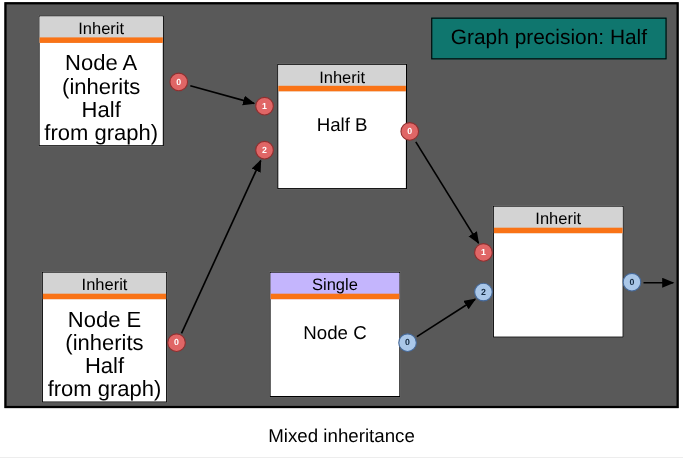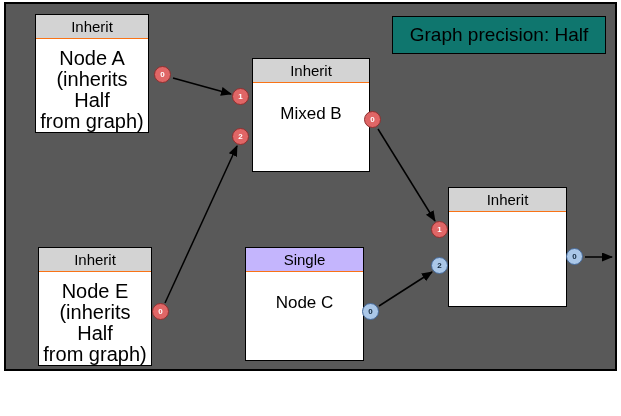--- a/index.html
+++ b/index.html
@@ -20,21 +20,21 @@
   .edges { position: absolute; left: 0; top: 0; width: 609px; height: 365px; }
 
   .node {
     position: absolute;
     background: #fff;
     border: 1px solid #000;
     text-align: center;
   }
   .node-header {
     height: 24px; line-height: 23px;
-    border-bottom: 1px solid #f97316;
+    border-bottom: 5px solid #f97316;
     background: #d3d3d3;
     font-size: 15px;
   }
   .node-header.single { background: #c4b5fd; }
   .node-body {
     white-space: pre-line;
     font-size: 20px;
     line-height: 21px;
     padding-top: 9px;
   }
@@ -92,21 +92,21 @@
 
     <div class="node" style="left:29px; top:10px; width:114px; height:119px;">
       <div class="node-header">Inherit</div>
       <div class="node-body">Node A
 (inherits Half
 from graph)</div>
     </div>
 
     <div class="node" style="left:246px; top:54px; width:118px; height:114px;">
       <div class="node-header">Inherit</div>
-      <div class="node-body big">Mixed B</div>
+      <div class="node-body big">Half B</div>
     </div>
 
     <div class="node" style="left:239px; top:243px; width:119px; height:114px;">
       <div class="node-header single">Single</div>
       <div class="node-body big">Node C</div>
     </div>
 
     <div class="node" style="left:442px; top:183px; width:119px; height:120px;">
       <div class="node-header">Inherit</div>
     </div>
@@ -145,14 +145,15 @@
     <div class="port blue" style="left:560px; top:244px;">
       <span>0</span>
     </div>
 
     <div class="port red" style="left:146px; top:299px;">
       <span>0</span>
     </div>
 
   </div>
 
+  <div class="caption">Mixed inheritance</div>
 
 </div>
 
 </body></html>

